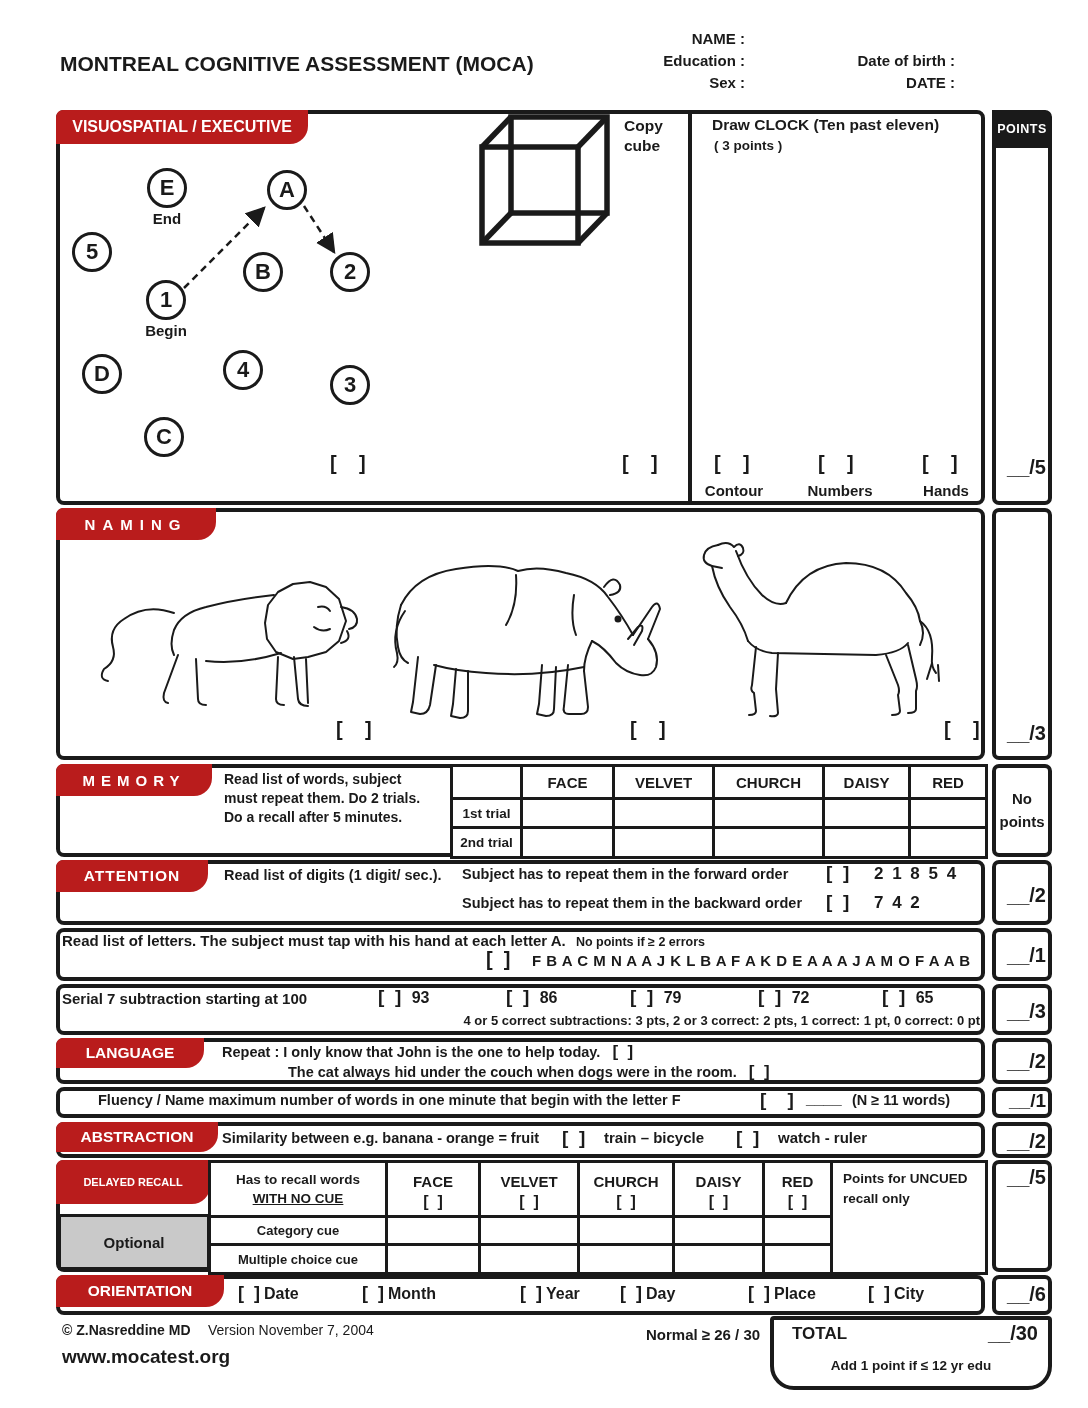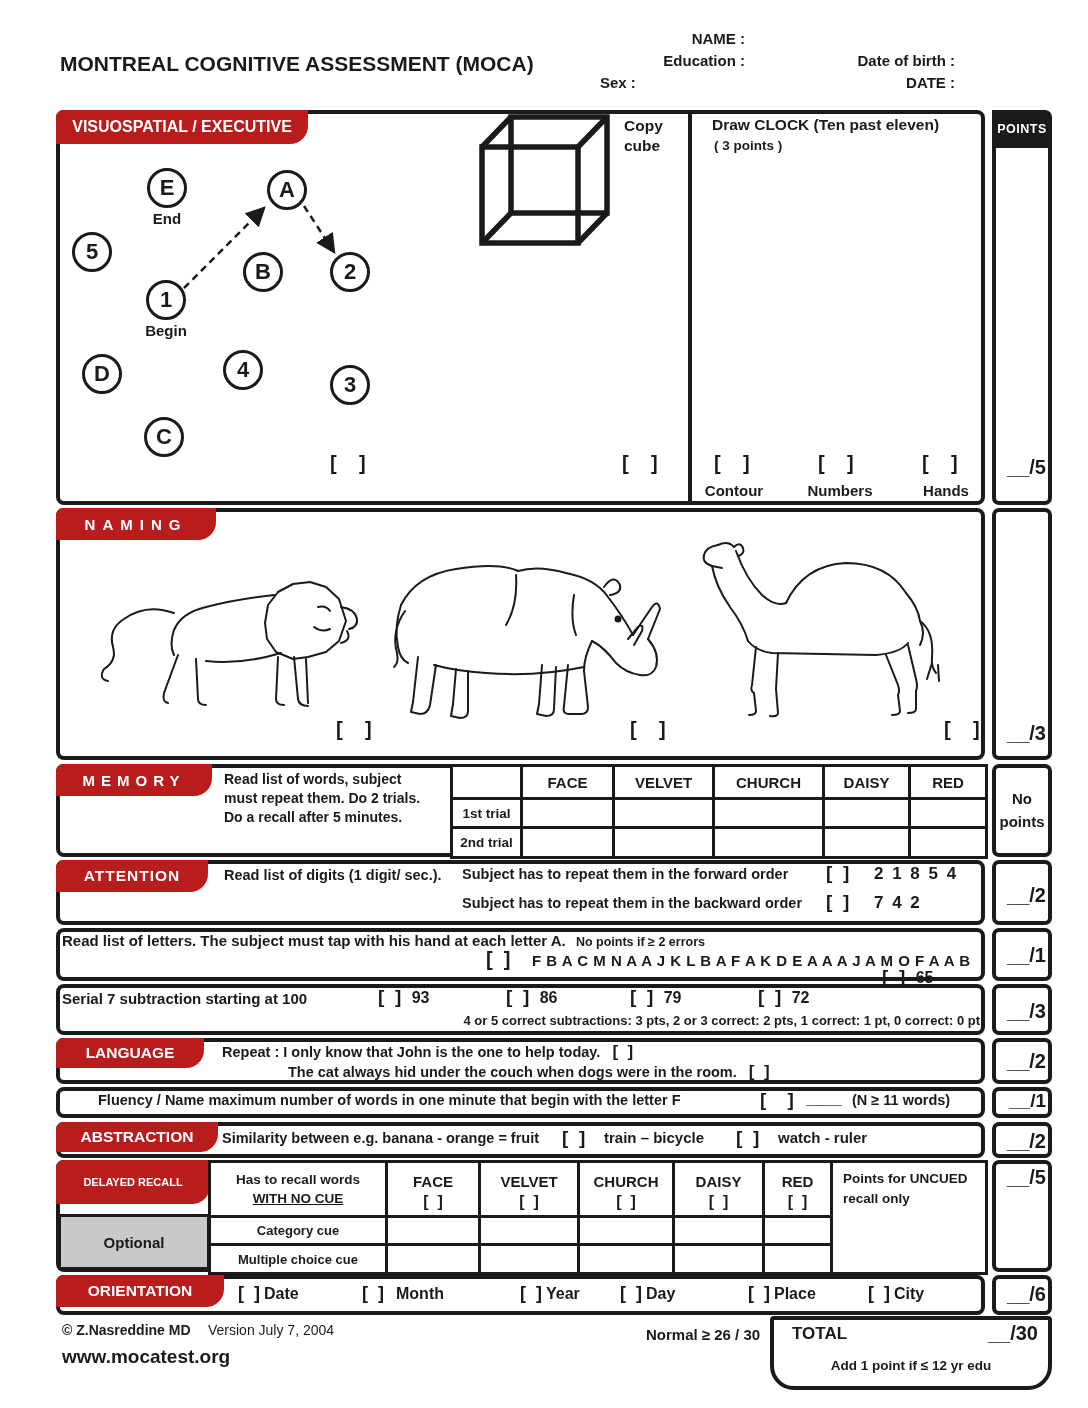--- a/index.html
+++ b/index.html
@@ -25,21 +25,21 @@
   .wordcell{display:flex;flex-direction:column;align-items:center;justify-content:flex-start;gap:3px;padding-top:5px;}
 </style>
 </head>
 <body>
 
 <div id="page">
 
   <div class="t b" style="left:60px;top:52px;font-size:21px;">MONTREAL COGNITIVE ASSESSMENT (MOCA)</div>
   <div class="t b" style="left:600px;top:30px;width:145px;text-align:right;font-size:15px;">NAME :</div>
   <div class="t b" style="left:600px;top:52px;width:145px;text-align:right;font-size:15px;">Education :</div>
-  <div class="t b" style="left:600px;top:74px;width:145px;font-size:15px;">Sex :</div>
+  <div class="t b" style="left:600px;top:74px;width:145px;text-align:right;font-size:15px;">Sex :</div>
   <div class="t b" style="left:810px;top:52px;width:145px;text-align:right;font-size:15px;">Date of birth :</div>
   <div class="t b" style="left:810px;top:74px;width:145px;text-align:right;font-size:15px;">DATE :</div>
 
   <div class="box" style="left:56px;top:110px;width:929px;height:395px;"></div>
   <div style="position:absolute;left:688px;top:112px;width:4px;height:391px;background:#1a1a1a;"></div>
   <div class="chip" style="left:56px;top:110px;width:252px;height:34px;font-size:16px;">VISUOSPATIAL / EXECUTIVE</div>
 
   <svg style="left:56px;top:110px;" width="929" height="395" viewBox="0 0 929 395">
     <defs>
       <marker id="ah" markerWidth="10" markerHeight="10" refX="7" refY="4" orient="auto">
@@ -250,21 +250,21 @@
     <span class="b" style="font-size:16px;margin-left:6px;">86</span>
   </div>
   <div class="t" style="left:630px;top:986px;">
     <span class="bk" style="font-size:19px;">[  ]</span>
     <span class="b" style="font-size:16px;margin-left:6px;">79</span>
   </div>
   <div class="t" style="left:758px;top:986px;">
     <span class="bk" style="font-size:19px;">[  ]</span>
     <span class="b" style="font-size:16px;margin-left:6px;">72</span>
   </div>
-  <div class="t" style="left:882px;top:966px;">
+  <div class="t" style="left:882px;top:986px;">
     <span class="bk" style="font-size:19px;">[  ]</span>
     <span class="b" style="font-size:16px;margin-left:6px;">65</span>
   </div>
   <div class="t b" style="left:460px;top:1013px;width:520px;text-align:right;font-size:13px;">4 or 5 correct subtractions: 3 pts, 2 or 3 correct: 2 pts, 1 correct: 1 pt, 0 correct: 0 pt</div>
   <div class="pts" style="left:992px;top:984px;width:60px;height:51px;"></div>
   <div class="score" style="left:994px;top:1000px;">__/3</div>
 
   <div class="box" style="left:56px;top:1038px;width:929px;height:46px;"></div>
   <div class="chip" style="left:56px;top:1038px;width:148px;height:30px;font-size:15.5px;">LANGUAGE</div>
   <div class="t" style="left:288px;top:1062px;font-size:14.5px;">
@@ -367,30 +367,30 @@
     </table>
 
   <div style="position:absolute;left:58px;top:1214px;width:152px;height:56px;background:#c9c9c9;border:3px solid #1a1a1a;box-sizing:border-box;display:flex;align-items:center;justify-content:center;font-weight:bold;font-size:15px;">Optional</div>
 
   <div class="pts" style="left:992px;top:1160px;width:60px;height:112px;"></div>
   <div class="score" style="left:994px;top:1166px;">__/5</div>
 
   <div class="box" style="left:56px;top:1275px;width:929px;height:40px;"></div>
   <div class="chip" style="left:56px;top:1275px;width:168px;height:32px;font-size:15.5px;">ORIENTATION</div>
   <div class="t" style="left:238px;top:1283px;"><span class="bk" style="font-size:18px;">[  ]</span><span class="b" style="font-size:16px;margin-left:4px;">Date</span></div>
-  <div class="t" style="left:362px;top:1283px;"><span class="bk" style="font-size:18px;">[  ]</span><span class="b" style="font-size:16px;margin-left:12px;">Month</span></div>
+  <div class="t" style="left:362px;top:1283px;"><span class="bk" style="font-size:18px;">[  ]</span><span class="b" style="font-size:16px;margin-left:4px;">Month</span></div>
   <div class="t" style="left:520px;top:1283px;"><span class="bk" style="font-size:18px;">[  ]</span><span class="b" style="font-size:16px;margin-left:4px;">Year</span></div>
   <div class="t" style="left:620px;top:1283px;"><span class="bk" style="font-size:18px;">[  ]</span><span class="b" style="font-size:16px;margin-left:4px;">Day</span></div>
   <div class="t" style="left:748px;top:1283px;"><span class="bk" style="font-size:18px;">[  ]</span><span class="b" style="font-size:16px;margin-left:4px;">Place</span></div>
   <div class="t" style="left:868px;top:1283px;"><span class="bk" style="font-size:18px;">[  ]</span><span class="b" style="font-size:16px;margin-left:4px;">City</span></div>
   <div class="pts" style="left:992px;top:1275px;width:60px;height:40px;"></div>
   <div class="score" style="left:994px;top:1283px;">__/6</div>
 
   <div class="t b" style="left:62px;top:1322px;font-size:14px;">© Z.Nasreddine MD</div>
-  <div class="t" style="left:208px;top:1322px;font-size:14px;">Version July 7, 2004</div>
+  <div class="t" style="left:208px;top:1322px;font-size:14px;">Version November 7, 2004</div>
   <div class="t b" style="left:62px;top:1346px;font-size:19px;">www.mocatest.org</div>
   <div class="t b" style="left:646px;top:1326px;font-size:15px;">Normal ≥ 26 / 30</div>
 
   <div style="position:absolute;left:770px;top:1316px;width:282px;height:74px;border:4px solid #1a1a1a;border-radius:4px 4px 24px 24px;box-sizing:border-box;background:#fff;"></div>
   <div class="t b" style="left:792px;top:1324px;font-size:17px;">TOTAL</div>
   <div class="t b" style="left:950px;top:1322px;width:88px;text-align:right;font-size:20px;">__/30</div>
   <div class="t b" style="left:776px;top:1358px;width:270px;text-align:center;font-size:13.5px;">Add 1 point if ≤ 12 yr edu</div>
 
 </div>
 

